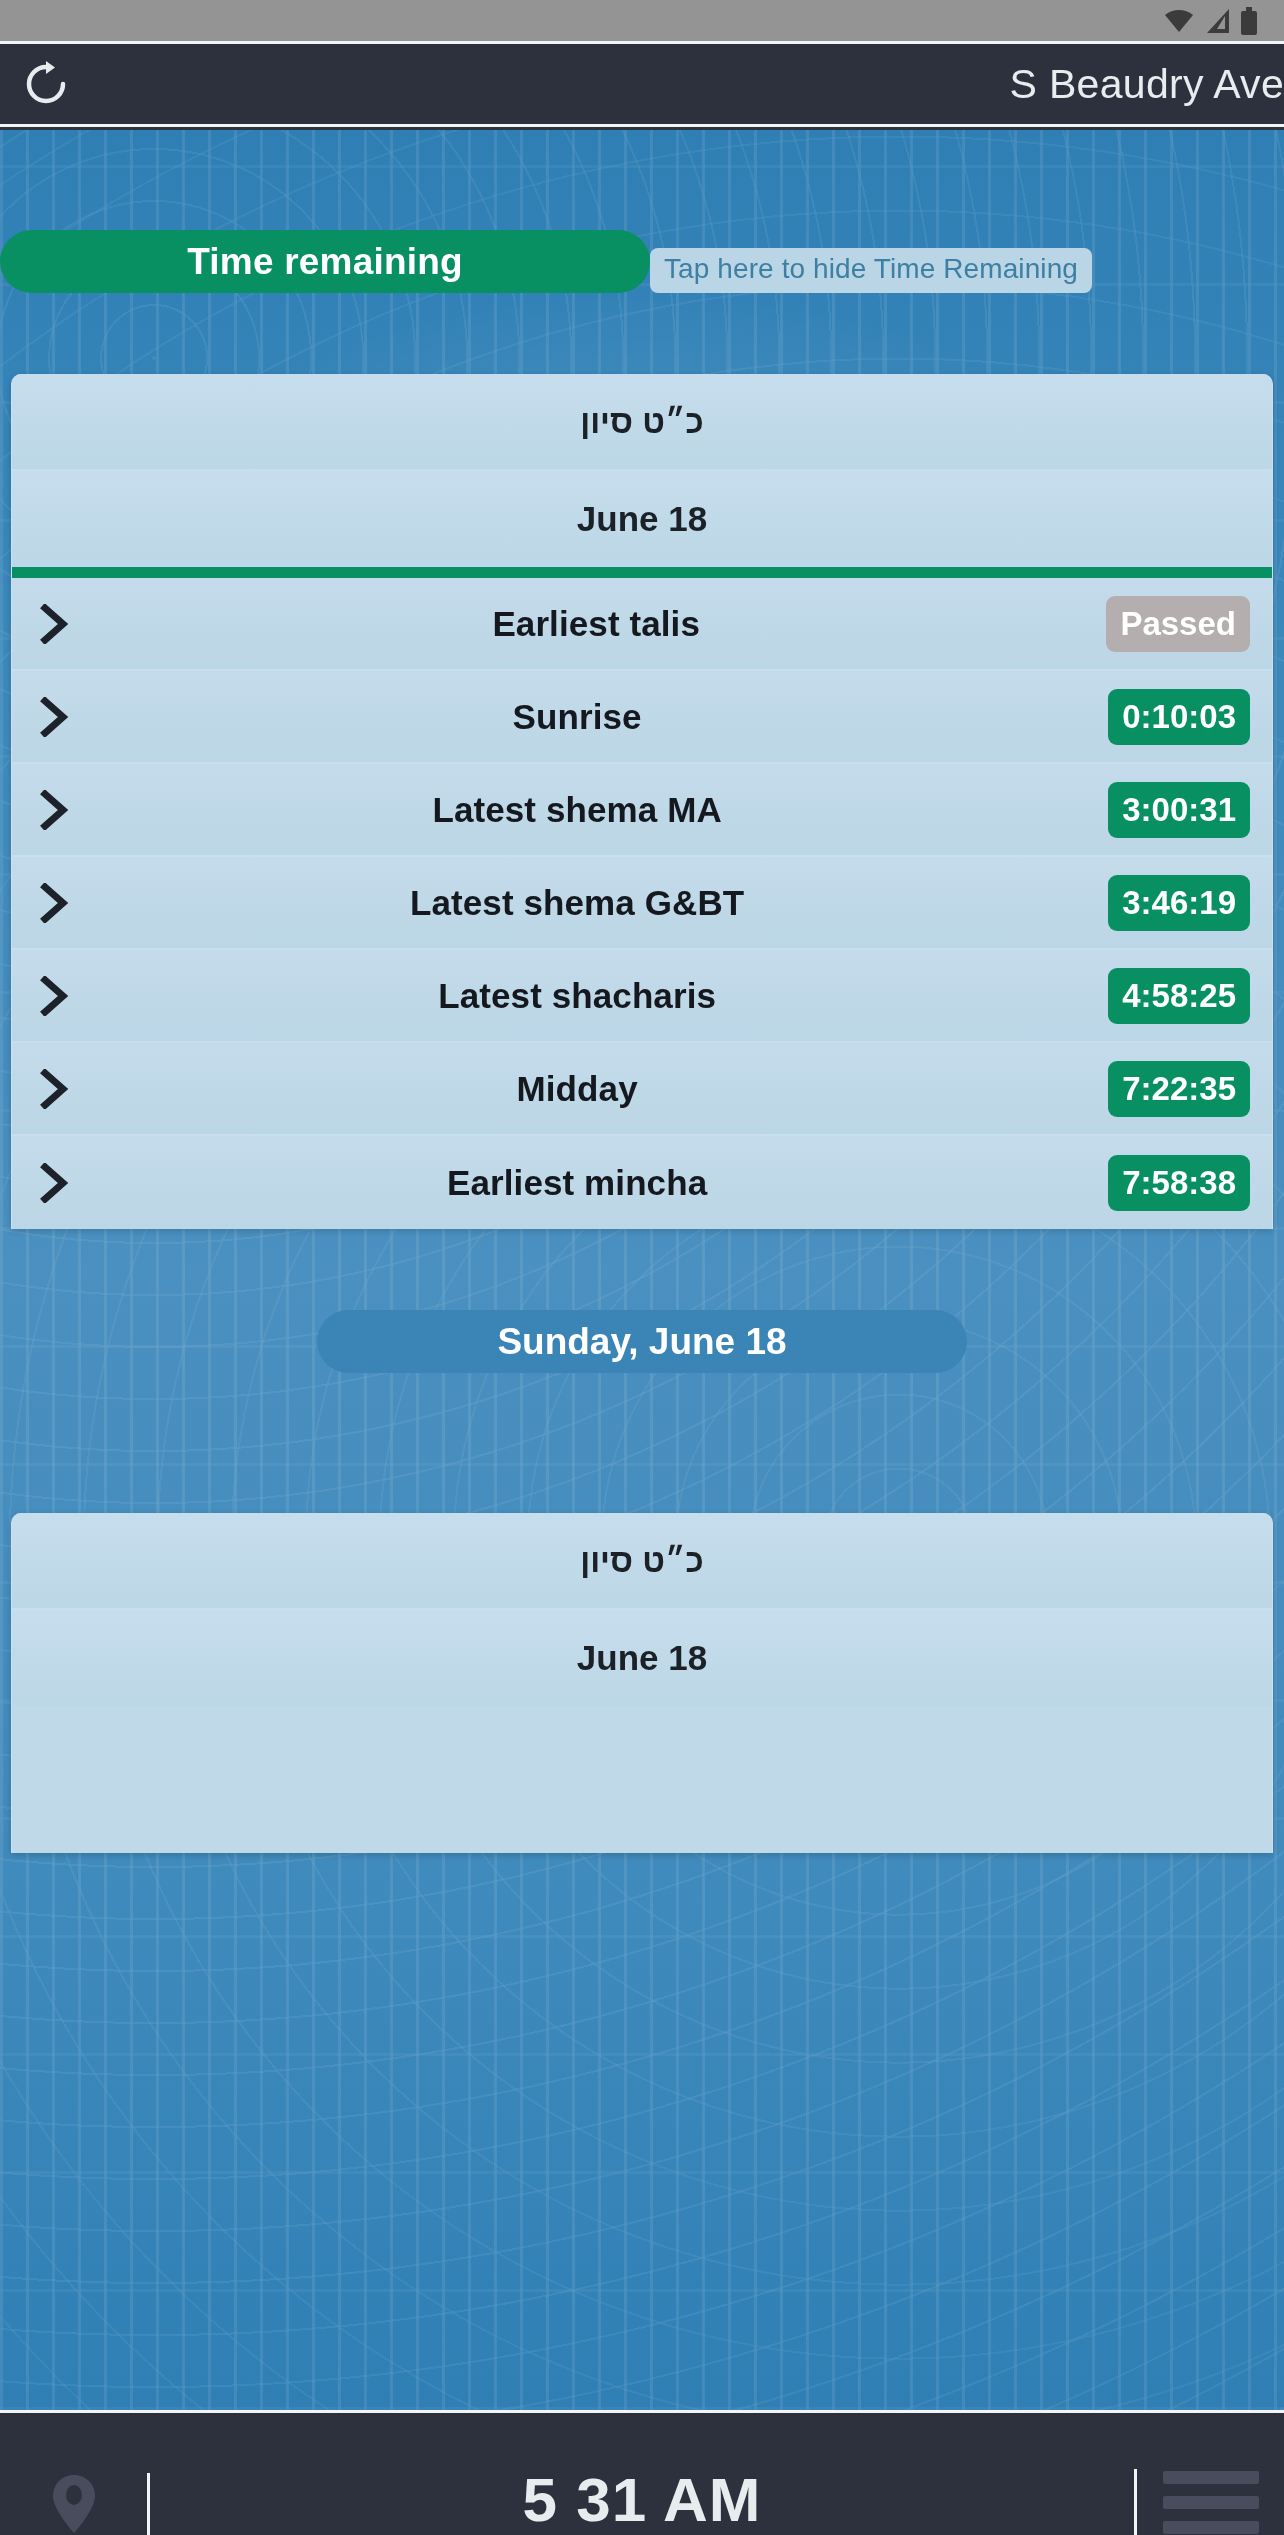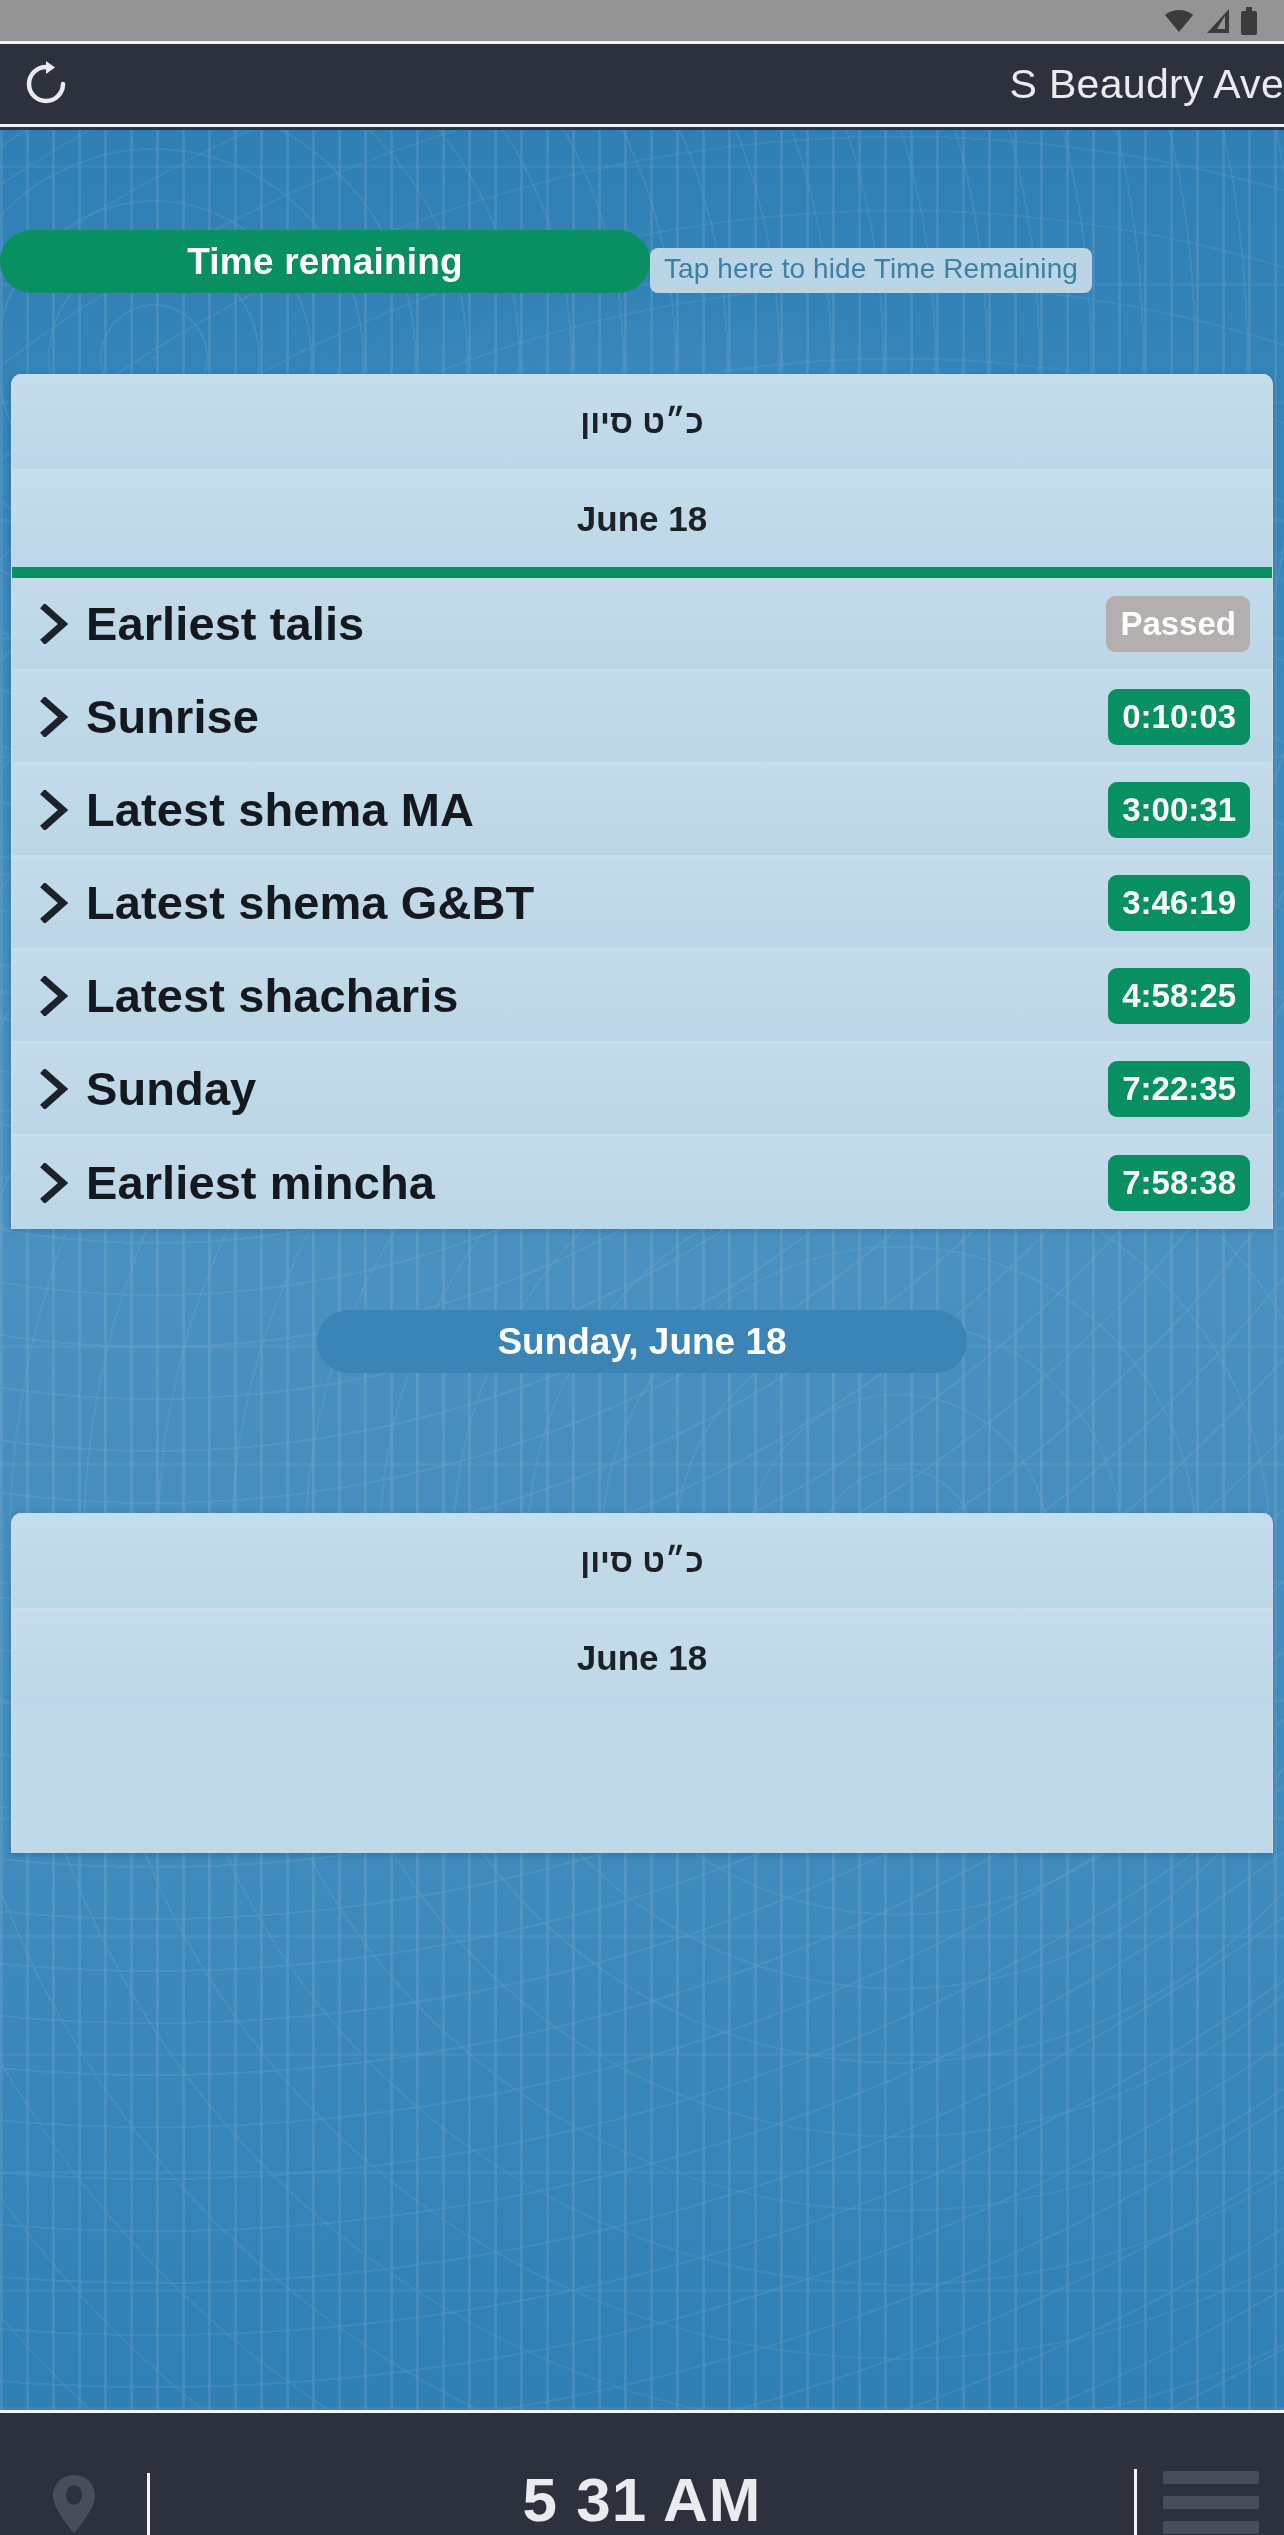--- a/index.html
+++ b/index.html
@@ -172,24 +172,25 @@
     flex: 0 0 auto;
     width: 42px;
     display: flex;
     align-items: center;
     justify-content: center;
   }
   .chev svg { display:block; }
   .zman-label {
     flex: 1 1 auto;
     color: #15191f;
-    font-size: 47px;
+    font-size: 35px;
     font-weight: bold;
     padding-left: 10px;
     letter-spacing: .1px;
+    text-align: center;
   }
   .badge {
     flex: 0 0 auto;
     min-width: 140px;
     height: 56px;
     border-radius: 9px;
     color: #ffffff;
     font-size: 33px;
     font-weight: bold;
     display: flex;
@@ -354,21 +355,21 @@
             </span>
             <span class="zman-label">Latest shacharis</span>
             <span class="badge countdown">4:58:25</span>
           </div>
           <div class="zman-row">
             <span class="chev">
               <svg width="34" height="40" viewBox="0 0 34 40">
                 <path d="M7 4 L25 20 L7 36" fill="none" stroke="#1d222a" stroke-width="7" stroke-linecap="square" stroke-linejoin="miter"></path>
               </svg>
             </span>
-            <span class="zman-label">Sunday</span>
+            <span class="zman-label">Midday</span>
             <span class="badge countdown">7:22:35</span>
           </div>
           <div class="zman-row">
             <span class="chev">
               <svg width="34" height="40" viewBox="0 0 34 40">
                 <path d="M7 4 L25 20 L7 36" fill="none" stroke="#1d222a" stroke-width="7" stroke-linecap="square" stroke-linejoin="miter"></path>
               </svg>
             </span>
             <span class="zman-label">Earliest mincha</span>
             <span class="badge countdown">7:58:38</span>

